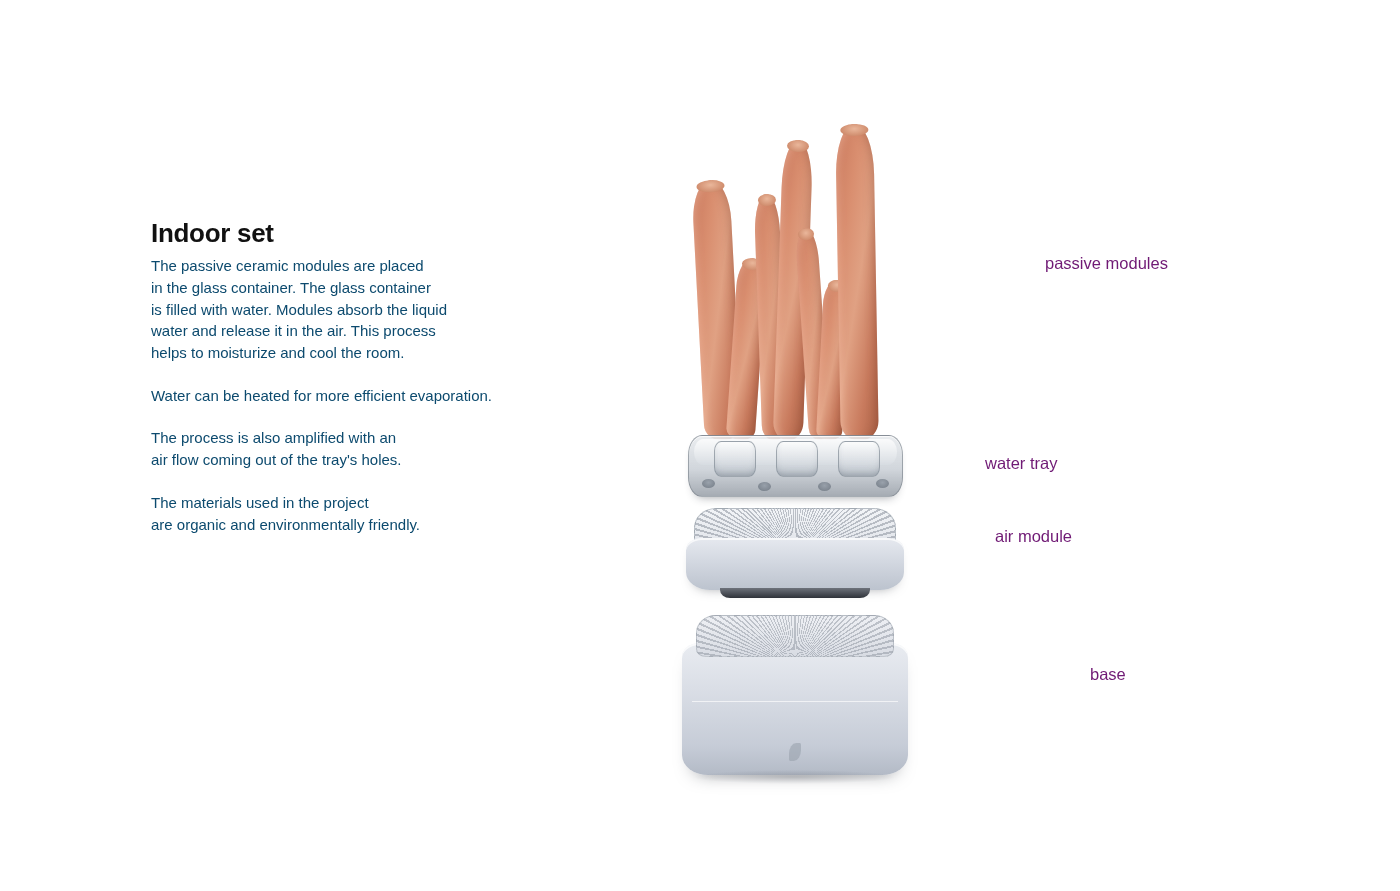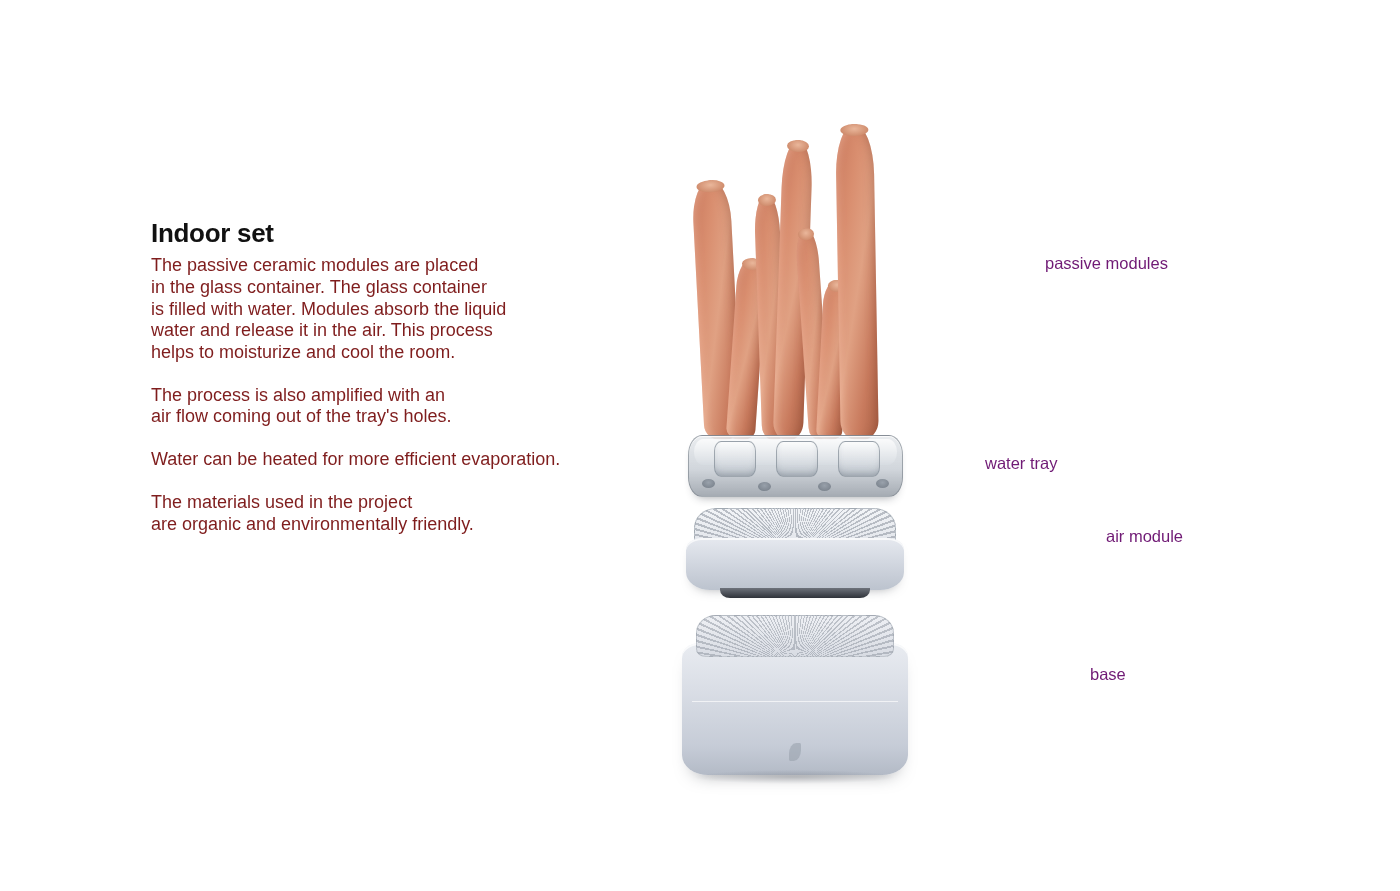--- a/index.html
+++ b/index.html
@@ -26,38 +26,38 @@
   }
   .heading {
     font-size: 26px;
     font-weight: bold;
     letter-spacing: -0.3px;
     color: #111111;
     margin: 0 0 6px 0;
     line-height: 1.2;
   }
   .para {
-    font-size: 18px;
+    font-size: 15px;
     line-height: 21.7px;
-    color: #7f1d1d;
+    color: #0c4a6e;
     margin: 0 0 21px 0;
     white-space: pre-line;
   }
   .para:last-child { margin-bottom: 12px; }
 
   
   .callout {
     position: absolute;
     font-size: 16.5px;
     color: #701a75;
     white-space: nowrap;
   }
   .callout-passive { left: 1045px; top: 254px; }
   .callout-tray    { left: 985px; top: 454px; }
-  .callout-air     { left: 1106px; top: 527px; }
+  .callout-air     { left: 995px; top: 527px; }
   .callout-base    { left: 1090px; top: 665px; }
 
   
   .product {
     position: absolute;
     left: 660px;
     top: 80px;
     width: 300px;
     height: 740px;
   }
@@ -218,23 +218,23 @@
 </head>
 <body>
 
 <div class="text-block">
   <h1 class="heading">Indoor set</h1>
   <p class="para">The passive ceramic modules are placed
 in the glass container. The glass container
 is filled with water. Modules absorb the liquid
 water and release it in the air. This process
 helps to moisturize and cool the room.</p>
+  <p class="para">Water can be heated for more efficient evaporation.</p>
   <p class="para">The process is also amplified with an
 air flow coming out of the tray's holes.</p>
-  <p class="para">Water can be heated for more efficient evaporation.</p>
   <p class="para">The materials used in the project
 are organic and environmentally friendly.</p>
 </div>
 
 <div class="product">
 
   <div class="modules">
     <div class="cone c1"></div>
     <div class="cone c2"></div>
     <div class="cone c3"></div>

